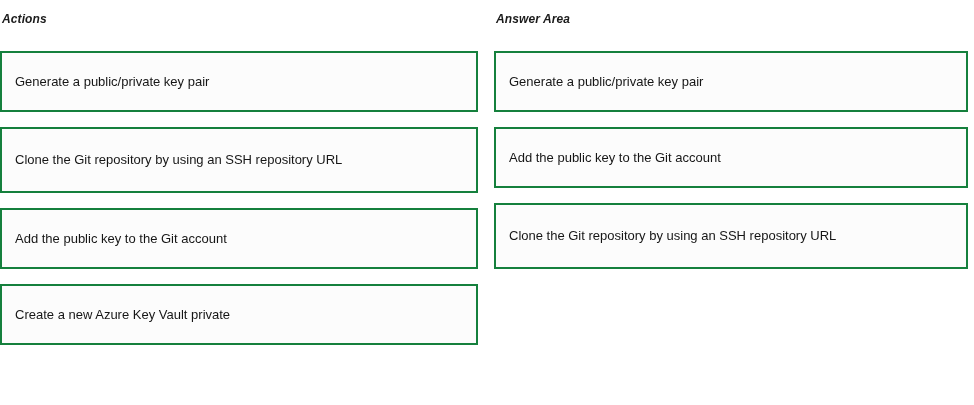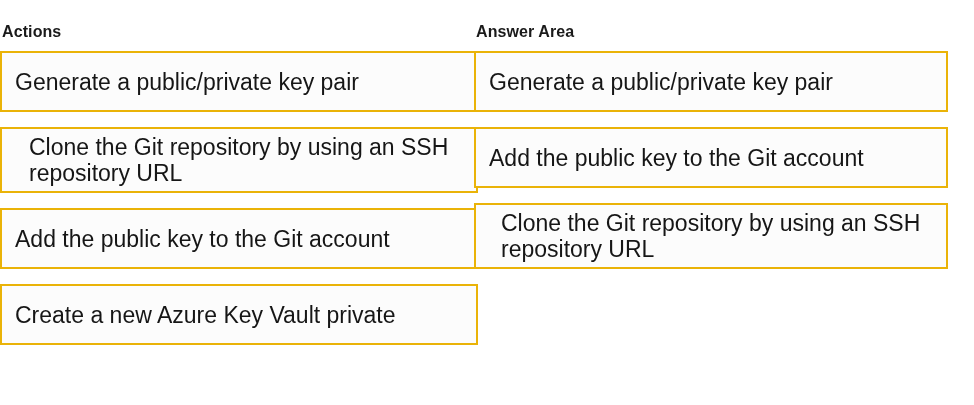--- a/index.html
+++ b/index.html
@@ -22,60 +22,60 @@
   }
   .column {
     position: absolute;
     top: 0;
   }
   .column-actions {
     left: 0px;
     width: 480px;
   }
   .column-answer {
-    left: 474px;
+    left: 494px;
     width: 476px;
   }
   .col-heading {
-    font-size: 16px;
+    font-size: 12px;
     font-weight: bold;
     color: #1a1a1a;
     letter-spacing: 0.1px;
     line-height: 22px;
-    padding: 21px 0 0 2px;
+    padding: 8px 0 0 2px;
     margin: 0;
     white-space: nowrap;
+    font-style: italic;
   }
   .box-stack {
     position: absolute;
     top: 51px;
     left: 0;
     right: 0;
   }
   .opt-box {
     box-sizing: border-box;
-    border: 2px solid #eab308;
+    border: 2px solid #15803d;
     background: #fcfcfc;
     color: #161616;
-    font-size: 23px;
+    font-size: 13px;
     line-height: 24px;
     padding: 0 13px;
     margin-bottom: 15px;
     display: flex;
     align-items: center;
     min-height: 61px;
     cursor: default;
   }
   .column-actions .opt-box { width: 478px; }
   .column-answer .opt-box { width: 474px; }
 
   .opt-box.two-line {
     min-height: 66px;
     align-items: center;
-    justify-content: center;
   }
   .opt-box .opt-text {
     display: block;
     width: 100%;
   }
   
   .opt-box.two-line .opt-text {
     line-height: 26px;
   }
   .column-actions .opt-box.two-line .opt-text { max-width: 420px; }

